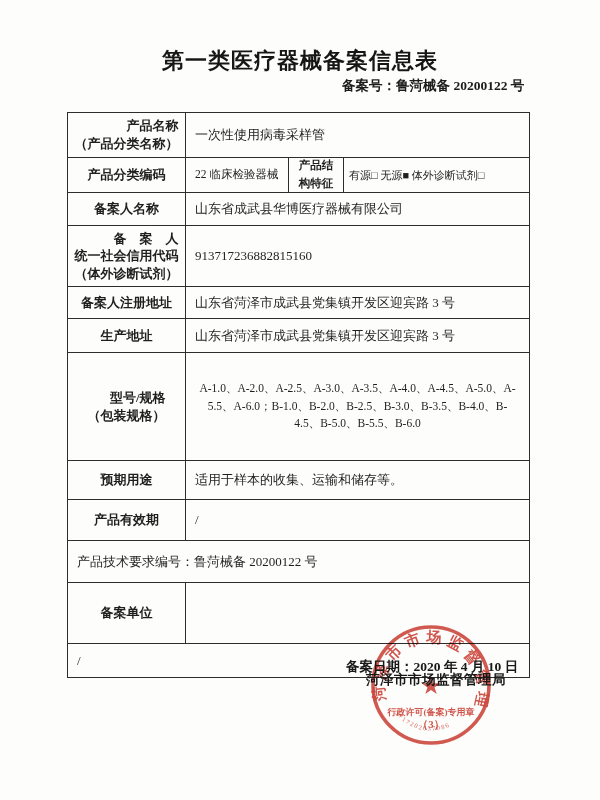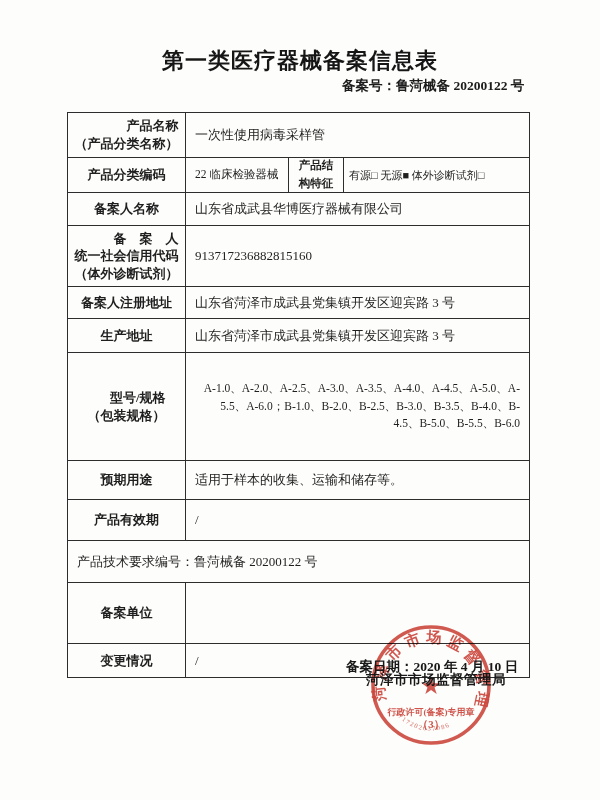--- a/index.html
+++ b/index.html
@@ -27,21 +27,21 @@
     font-size:13px;
   }
   .row { display:flex; border-bottom:1.4px solid #2d2d2d; }
   .row:last-child { border-bottom:none; }
   .cell { display:flex; align-items:center; white-space:pre-line; line-height:1.35; }
   .cell + .cell { border-left:1.4px solid #2d2d2d; }
   .label {
     width:117px; flex:none; justify-content:center; text-align:right;
     font-weight:600; padding:2px 4px;
   }
-  .value { flex:1; padding:2px 9px; text-align:right; }
+  .value { flex:1; padding:2px 9px; text-align:center; }
   .w103 { width:103px; flex:none; }
   .w55  { width:55px;  flex:none; }
   .small { font-size:11.5px; line-height:1.55; }
   .boxes { font-size:11px; white-space:nowrap; padding:2px 5px; }
   .h45{height:45px}.h35{height:35px}.h33{height:33px}.h61{height:61px}
   .h32{height:32px}.h34{height:34px}.h108{height:108px}.h57{height:57px}
   .h39{height:39px}.h41{height:41px}.h42{height:42px}
   .stamp {
     position:absolute; top:608px; left:355px;
     mix-blend-mode:multiply; opacity:0.92;
@@ -121,21 +121,20 @@
     <div class="row h42">
       <div class="cell value">产品技术要求编号：鲁菏械备 20200122 号</div>
     </div>
 
     <div class="row h61">
       <div class="cell label">备案单位</div>
       <div class="cell value"></div>
     </div>
 
     <div class="row h33">
-      <div class="cell label">变更情况</div>
       <div class="cell value">/</div>
     </div>
 
   </div>
 
   <svg class="stamp" width="152" height="152" viewBox="0 0 152 152">
     <defs>
       <path id="arcTop" d="M 33,100 A 47,47 0 1 1 119,100"></path>
       <path id="arcBot" d="M 33,93 A 46,46 0 0 0 119,93"></path>
     </defs>

